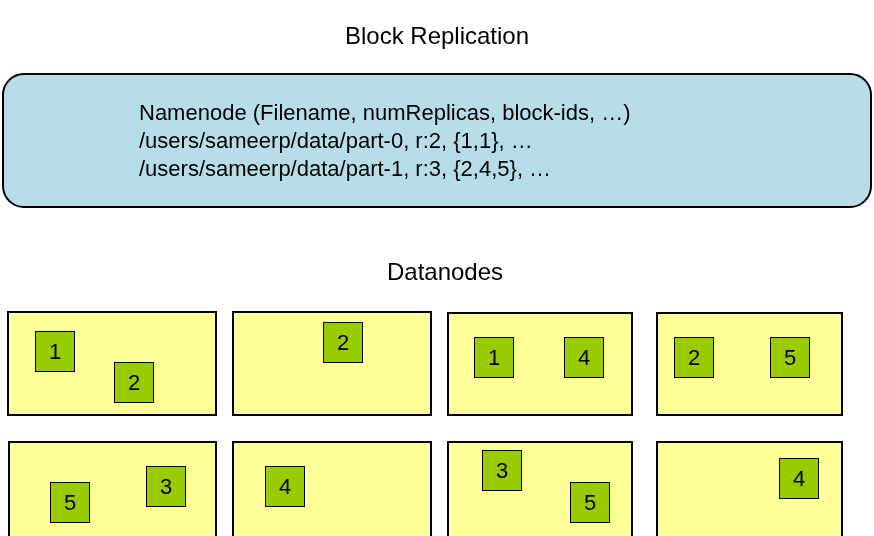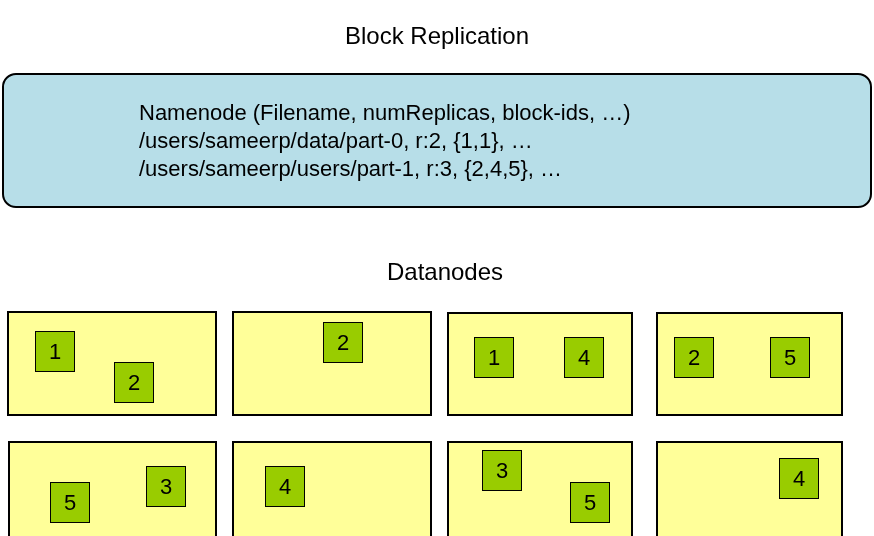--- a/index.html
+++ b/index.html
@@ -31,21 +31,21 @@
   #datanodes-heading { top: 241px; left: 8px; }
   #namenode-box {
     position: absolute;
     left: 2px;
     top: 57px;
     width: 870px;
     height: 135px;
     box-sizing: border-box;
     background: #b7dee8;
     border: 2px solid #000000;
-    border-radius: 14px;
+    border-radius: 22px;
     display: flex;
     flex-direction: column;
     justify-content: center;
     padding-left: 135px;
   }
   .namenode-line {
     font-size: 22px;
     line-height: 28px;
     white-space: nowrap;
   }
@@ -72,21 +72,21 @@
 </head>
 <body>
 
 <div id="canvas">
 
   <div id="main-title" class="heading">Block Replication</div>
 
   <div id="namenode-box">
     <div class="namenode-line">Namenode (Filename, numReplicas, block-ids, …)</div>
     <div class="namenode-line">/users/sameerp/data/part-0, r:2, {1,1}, …</div>
-    <div class="namenode-line">/users/sameerp/users/part-1, r:3, {2,4,5}, …</div>
+    <div class="namenode-line">/users/sameerp/data/part-1, r:3, {2,4,5}, …</div>
   </div>
 
   <div id="datanodes-heading" class="heading">Datanodes</div>
 
   <div id="datanodes-grid">
       <div class="datanode" style="left: 7px; top: 295px; width: 210px; height: 105px;">
         <div class="block" style="left: 26px; top: 18px;">1</div>
         <div class="block" style="left: 105px; top: 49px;">2</div>
       </div>
       <div class="datanode" style="left: 232px; top: 295px; width: 200px; height: 105px;">

